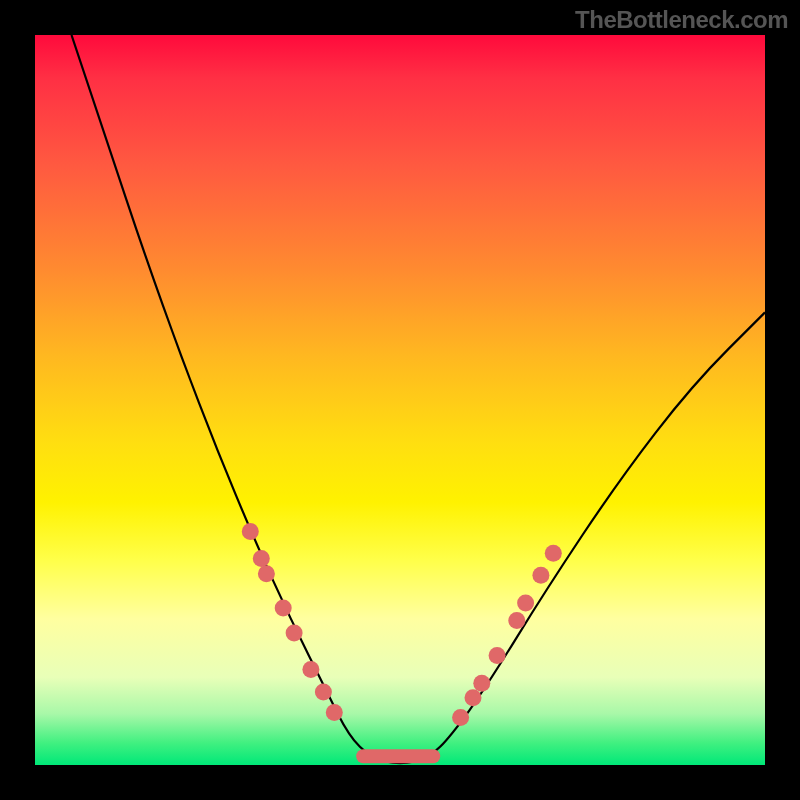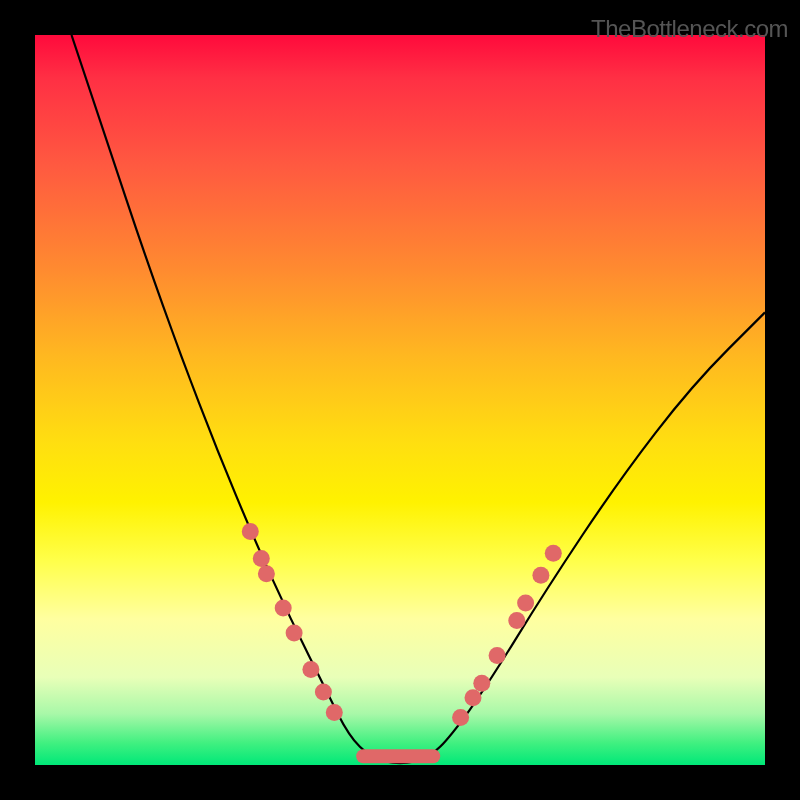--- a/index.html
+++ b/index.html
@@ -6,25 +6,25 @@
   body {
     width: 800px;
     height: 800px;
     background: #000;
     position: relative;
     font-family: Arial, sans-serif;
     overflow: hidden;
   }
   .watermark {
     position: absolute;
-    top: 15px;
+    top: 6px;
     right: 12px;
     color: #555;
     font-size: 24px;
-    font-weight: normal;
+    font-weight: bold;
     z-index: 10;
     letter-spacing: -0.5px;
   }
   .plot-area {
     position: absolute;
     top: 35px;
     left: 35px;
     width: 730px;
     height: 730px;
     background: linear-gradient(to bottom,

